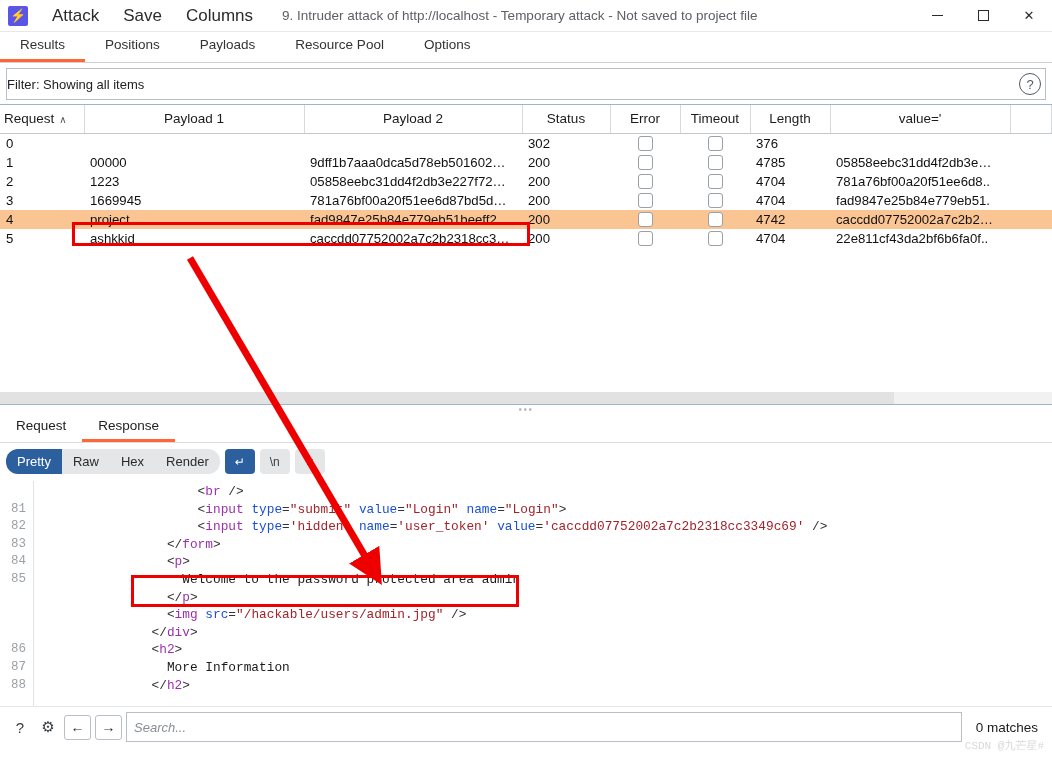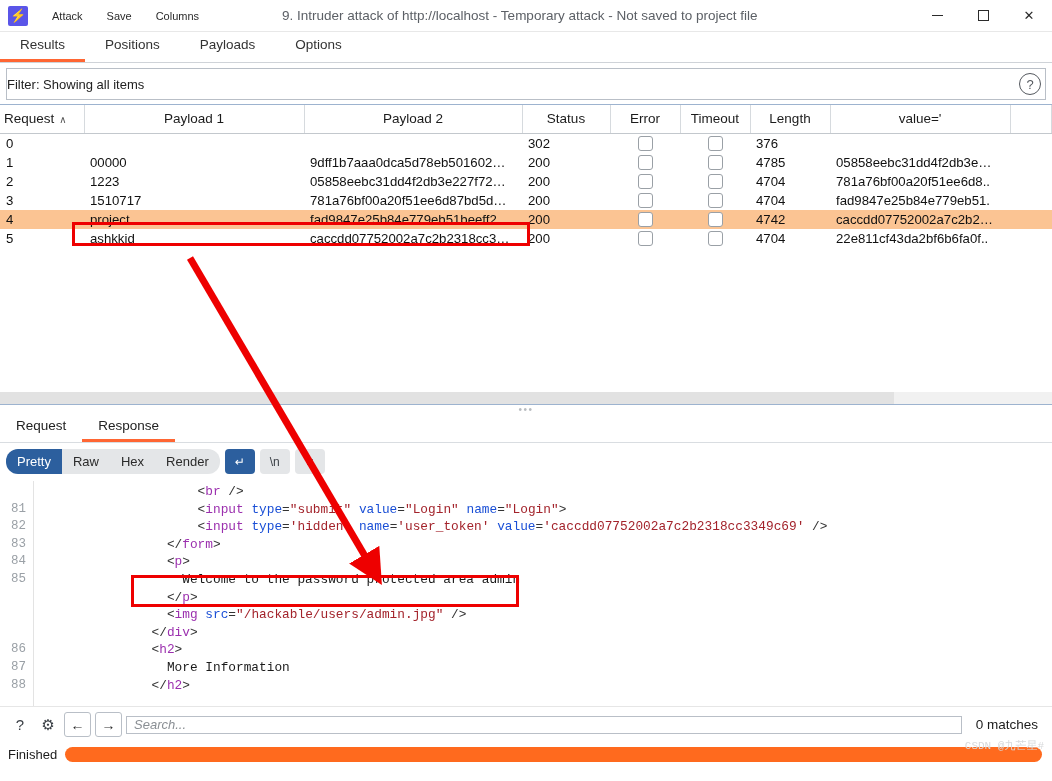--- a/index.html
+++ b/index.html
@@ -18,21 +18,21 @@
     background: #ffffff;
     border-bottom: 1px solid #e8e8e8;
   }
   .burp-logo {
     width: 20px; height: 20px; margin-left: 8px; margin-right: 12px;
     background: #5a55e8; border-radius: 2px;
     display: flex; align-items: center; justify-content: center;
     color: #fff; font-size: 13px; font-weight: bold; line-height: 1;
   }
   .menu-item {
-    font-size: 11px; color: #2b2b2b; padding: 4px 12px; cursor: default;
+    font-size: 17px; color: #2b2b2b; padding: 4px 12px; cursor: default;
   }
   .win-title {
     position: absolute; left: 0; right: 0; text-align: left;
     padding-left: 282px;
     font-size: 13.5px; color: #5c6066; pointer-events: none;
     white-space: nowrap;
   }
   .win-ctrls { margin-left: auto; display: flex; height: 32px; }
   .win-btn {
     width: 46px; height: 32px; display: flex; align-items: center; justify-content: center;
@@ -163,21 +163,21 @@
   .sicon {
     width: 24px; height: 24px; display:flex; align-items:center; justify-content:center;
     font-size: 15px; color: #3a3f45;
   }
   .navbtn {
     width: 27px; height: 25px; border: 1px solid #b9bfc7; border-radius: 3px;
     background:#fff; display:flex; align-items:center; justify-content:center;
     font-size: 14px; color: #2b2b2b;
   }
   .searchinput {
-    flex: 1; height: 18px; border: 1px solid #b9bfc7; background:#fff;
+    flex: 1; height: 30px; border: 1px solid #b9bfc7; background:#fff;
     font-family: "Liberation Sans", sans-serif; font-size: 13px;
     padding: 0 7px; font-style: italic; color: #8a8f94;
   }
   .searchinput::placeholder { color: #8a8f94; font-style: italic; }
   .matches { font-size: 13.5px; color: #1b1b1b; padding: 0 6px 0 10px; white-space: nowrap; }
 
   
   .statusbar {
     display:flex; align-items:center; height: 25px; padding: 0 4px;
     background:#fff; gap: 8px;
@@ -219,20 +219,21 @@
       <div class="win-btn close">
         <span>✕</span>
       </div>
     </div>
   </div>
 
   <div class="maintabs">
     <div class="mtab active">Results</div>
     <div class="mtab">Positions</div>
     <div class="mtab">Payloads</div>
+    <div class="mtab">Resource Pool</div>
     <div class="mtab">Options</div>
   </div>
 
   <div class="filterwrap">
     <div class="filterbar">
       <span>Filter: Showing all items</span>
       <span class="filter-help">?</span>
     </div>
   </div>
 
@@ -293,21 +294,21 @@
             <td class="num">05858eebc31dd4f2db3e227f72…</td>
             <td class="num">200</td>
             <td class="center"><span class="chk"></span></td>
             <td class="center"><span class="chk"></span></td>
             <td class="num">4704</td>
             <td class="num">781a76bf00a20f51ee6d8..</td>
             <td class="num"></td>
           </tr>
           <tr>
             <td class="c-req num">3</td>
-            <td class="num">1510717</td>
+            <td class="num">1669945</td>
             <td class="num">781a76bf00a20f51ee6d87bd5d…</td>
             <td class="num">200</td>
             <td class="center"><span class="chk"></span></td>
             <td class="center"><span class="chk"></span></td>
             <td class="num">4704</td>
             <td class="num">fad9847e25b84e779eb51.</td>
             <td class="num"></td>
           </tr>
           <tr class="hl">
             <td class="c-req num">4</td>
@@ -380,24 +381,20 @@
 
   <div class="searchbar">
     <div class="sicon">?</div>
     <div class="sicon">⚙</div>
     <div class="navbtn">←</div>
     <div class="navbtn">→</div>
     <input class="searchinput" value="" placeholder="Search..." style="">
     <div class="matches">0 matches</div>
   </div>
 
-  <div class="statusbar">
-    <div class="status-text">Finished</div>
-    <div class="progress"></div>
-  </div>
 
   <div class="watermark">CSDN @九芒星#</div>
 
   <div class="anno anno-box box-row"></div>
   <div class="anno anno-box box-code"></div>
   <svg class="arrow-svg" viewBox="0 0 1052 781">
     <defs>
       <marker id="ah" markerWidth="5" markerHeight="5" refX="2.2" refY="2.5" orient="auto">
         <path d="M0,0 L5,2.5 L0,5 z" fill="#ee0000"></path>
       </marker>

